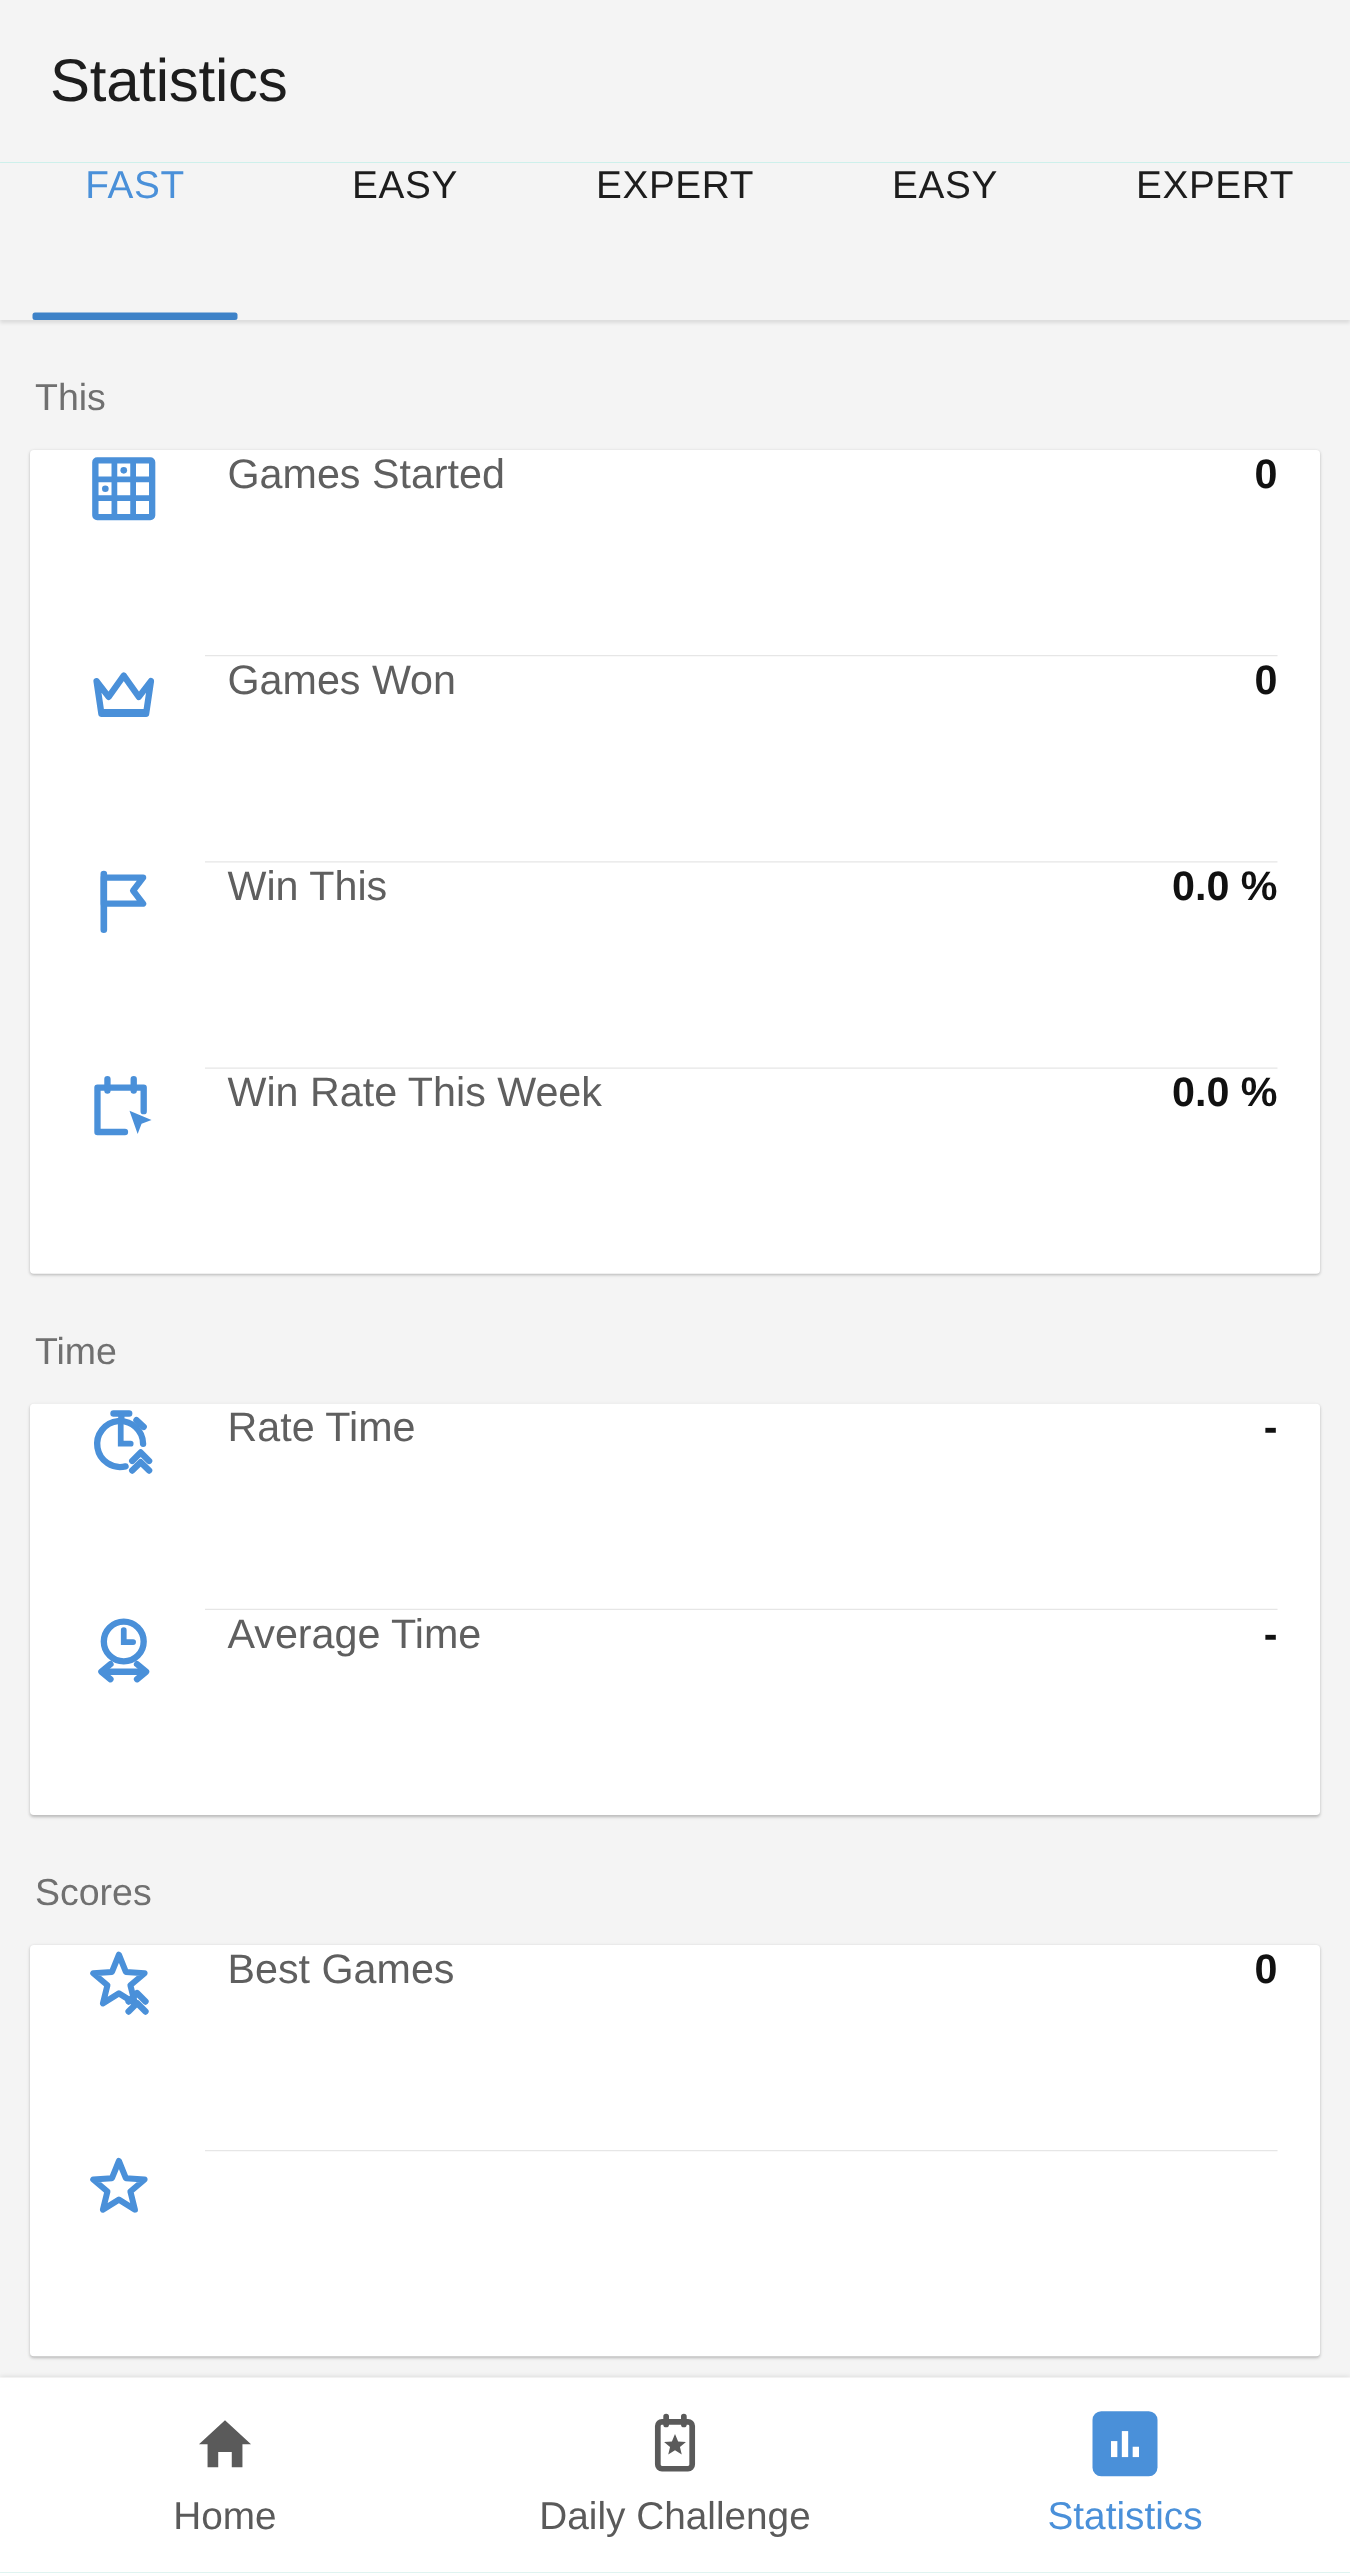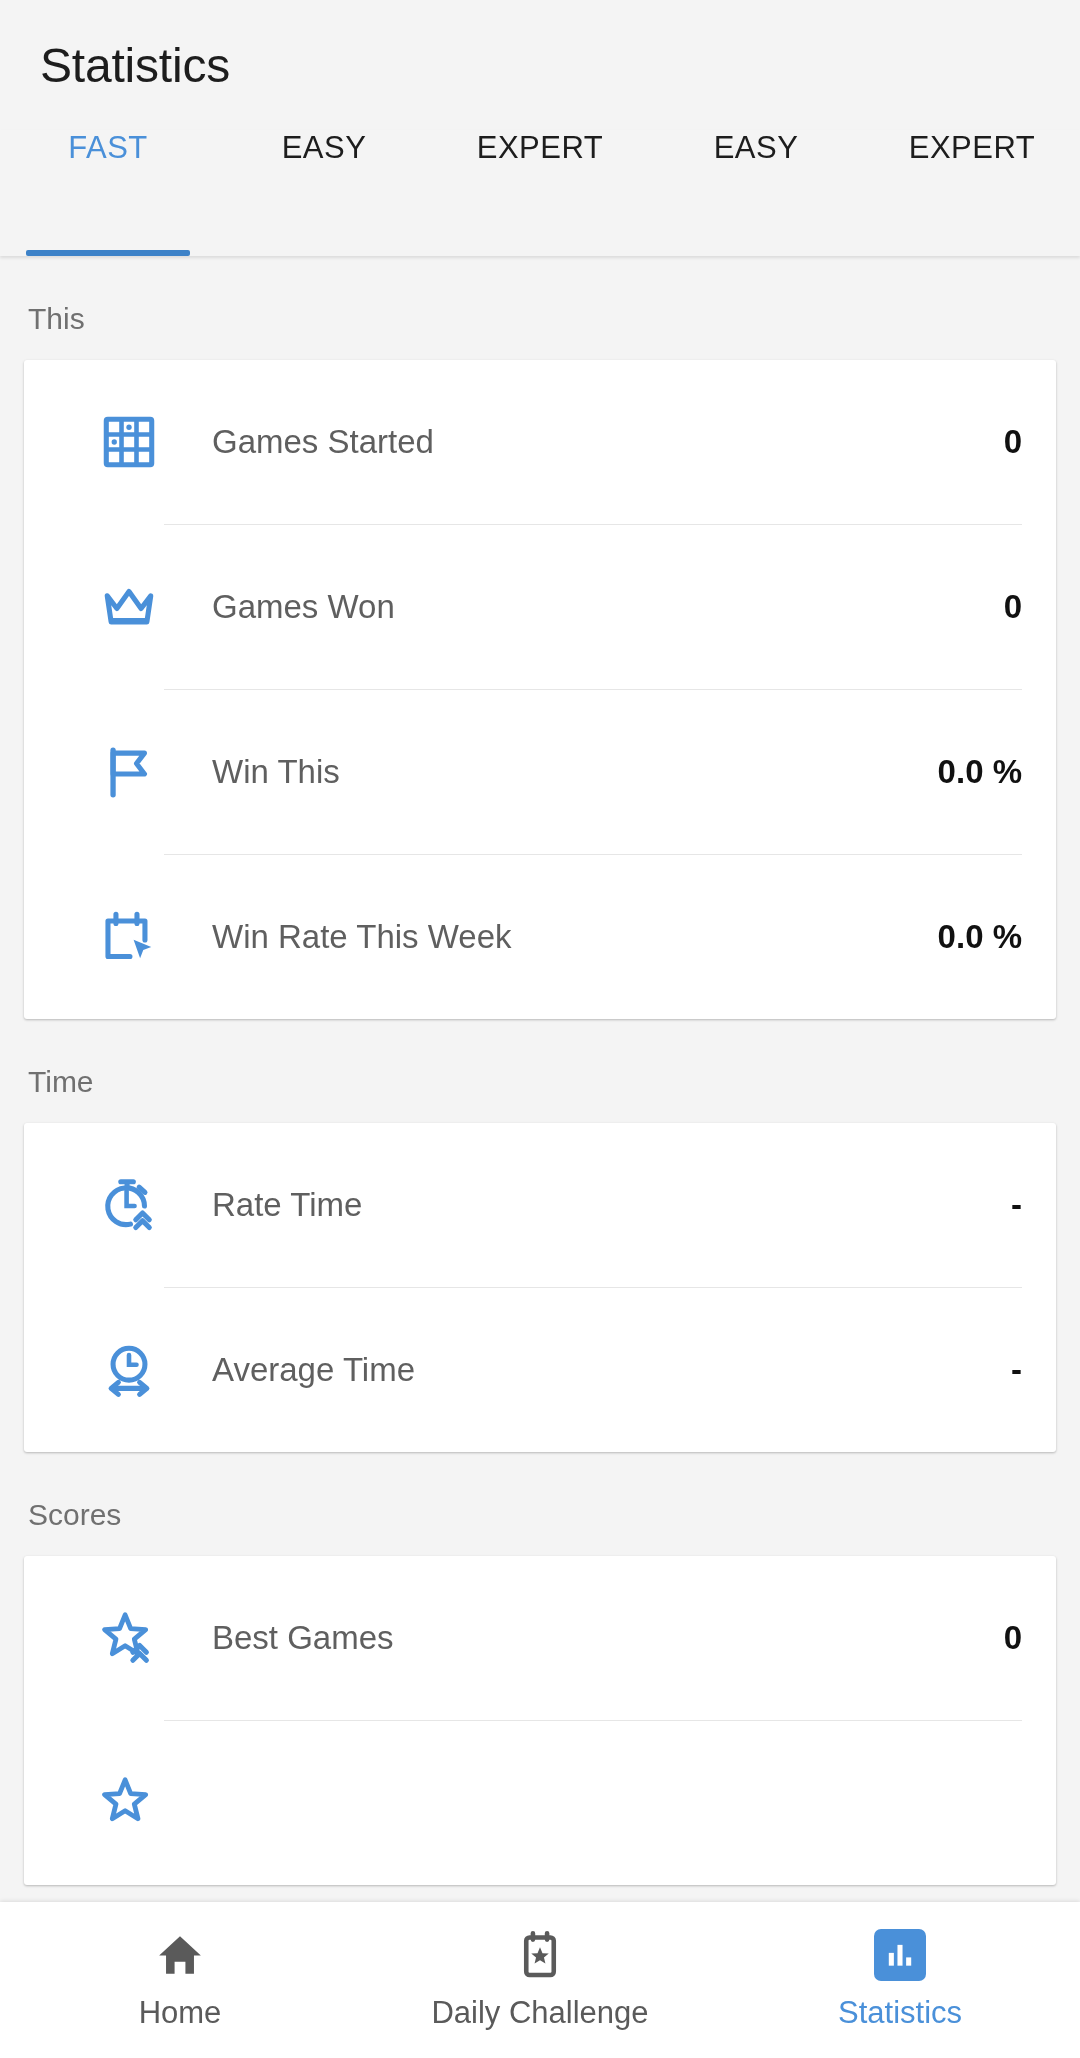--- a/index.html
+++ b/index.html
@@ -23,21 +23,21 @@
   .tab.active { color:#4a90d9; }
   .tab .underline { position:absolute; left:12%; right:12%; bottom:0; height:6px; background:#3d82c8; border-radius:2px; }
 
   
   .content { flex:1 1 auto; background:#f4f4f4; padding:0 0 0 0; overflow:hidden; position:relative; }
 
   .section-label { font-size:30px; color:#707070; padding:46px 28px 24px 28px; }
   .card { background:#ffffff; margin:0 24px; border-radius:3px;
           box-shadow:0 1px 3px rgba(0,0,0,0.16), 0 1px 2px rgba(0,0,0,0.10); }
 
-  .row { display:flex; align-items:center; height:164px; padding:0 34px 0 44px; position:relative;margin-left:30px; }
+  .row { display:flex; align-items:flex-start; height:164px; padding:0 34px 0 44px; position:relative; }
   .row .icon { width:62px; height:62px; flex:0 0 62px; display:flex; align-items:center; justify-content:center; }
   .row .label { flex:1 1 auto; font-size:33px; color:#5f5f5f; padding-left:52px; }
   .row .value { font-size:33px; color:#111111; font-weight:700; white-space:nowrap; }
   .divider { height:1px; background:#e6e6e6; margin-left:140px; margin-right:34px; }
 
   
   .bottomnav { position:absolute; left:0; right:0; bottom:0; height:156px; background:#ffffff;
                display:flex; align-items:center; box-shadow:0 -1px 4px rgba(0,0,0,0.10); z-index:20; }
   .navitem { flex:1 1 0; display:flex; flex-direction:column; align-items:center; justify-content:space-between; gap:14px; }
   .navitem .navicon { height:52px; display:flex; align-items:center; justify-content:center; }

